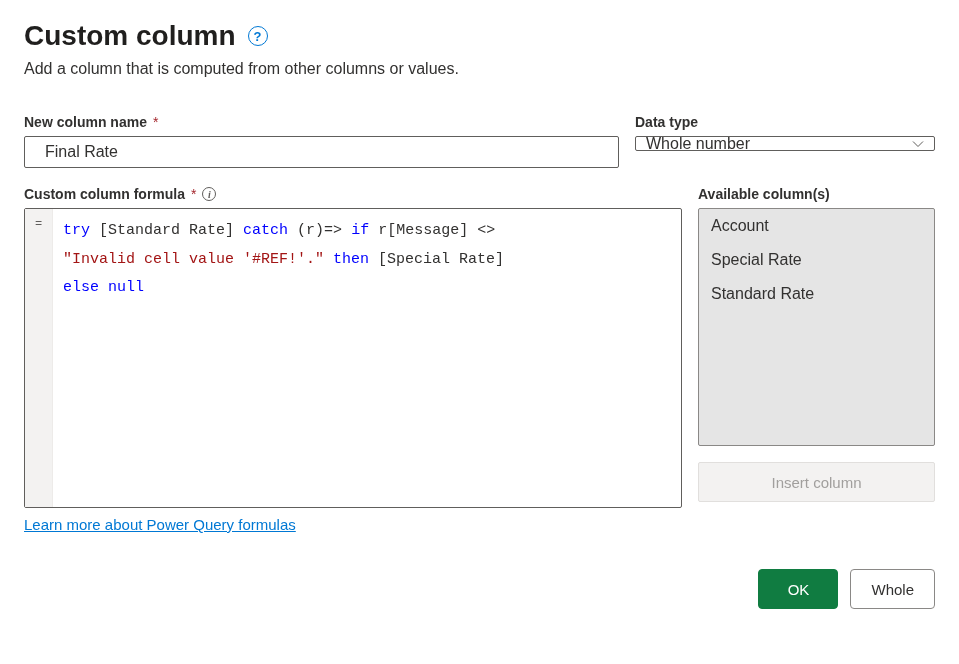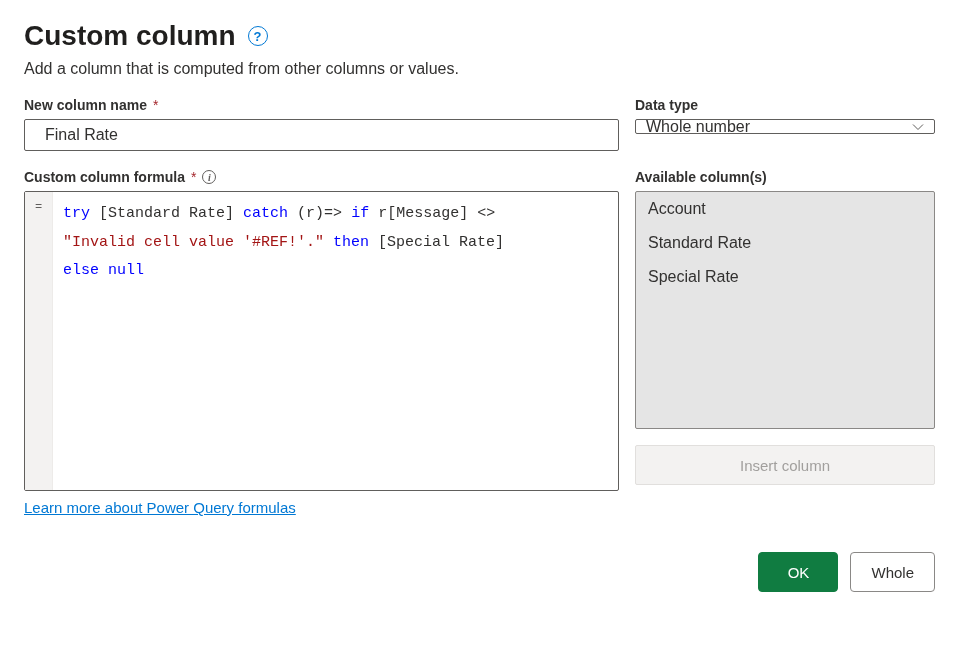--- a/index.html
+++ b/index.html
@@ -35,28 +35,28 @@
       align-items: center;
       justify-content: center;
       color: #0078d4;
       font-size: 13px;
       font-weight: 600;
       cursor: pointer;
     }
     .subtitle {
       font-size: 16px;
       color: #323130;
-      margin-bottom: 19px;
+      margin-bottom: 36px;
     }
     .left-col {
       flex: 1;
       min-width: 0;
     }
     .right-col {
-      width: 300px;
+      width: 237px;
       flex-shrink: 0;
     }
     .field-label {
       font-size: 14px;
       font-weight: 600;
       color: #323130;
       margin-bottom: 6px;
       display: flex;
       align-items: center;
       gap: 6px;
@@ -271,22 +271,22 @@
     </div>
     <a class="learn-more">Learn more about Power Query formulas</a>
   </div>
 
   <div class="right-col">
     <div class="field-label">
       <span>Available column(s)</span>
     </div>
     <div class="available-list">
       <div class="available-item">Account</div>
+      <div class="available-item">Special Rate</div>
       <div class="available-item">Standard Rate</div>
-      <div class="available-item">Special Rate</div>
     </div>
     <button class="insert-btn" disabled="">Insert column</button>
   </div>
 </div>
 
 <div class="footer">
   <button class="btn btn-primary">OK</button>
   <button class="btn btn-secondary">Whole</button>
 </div>
 

